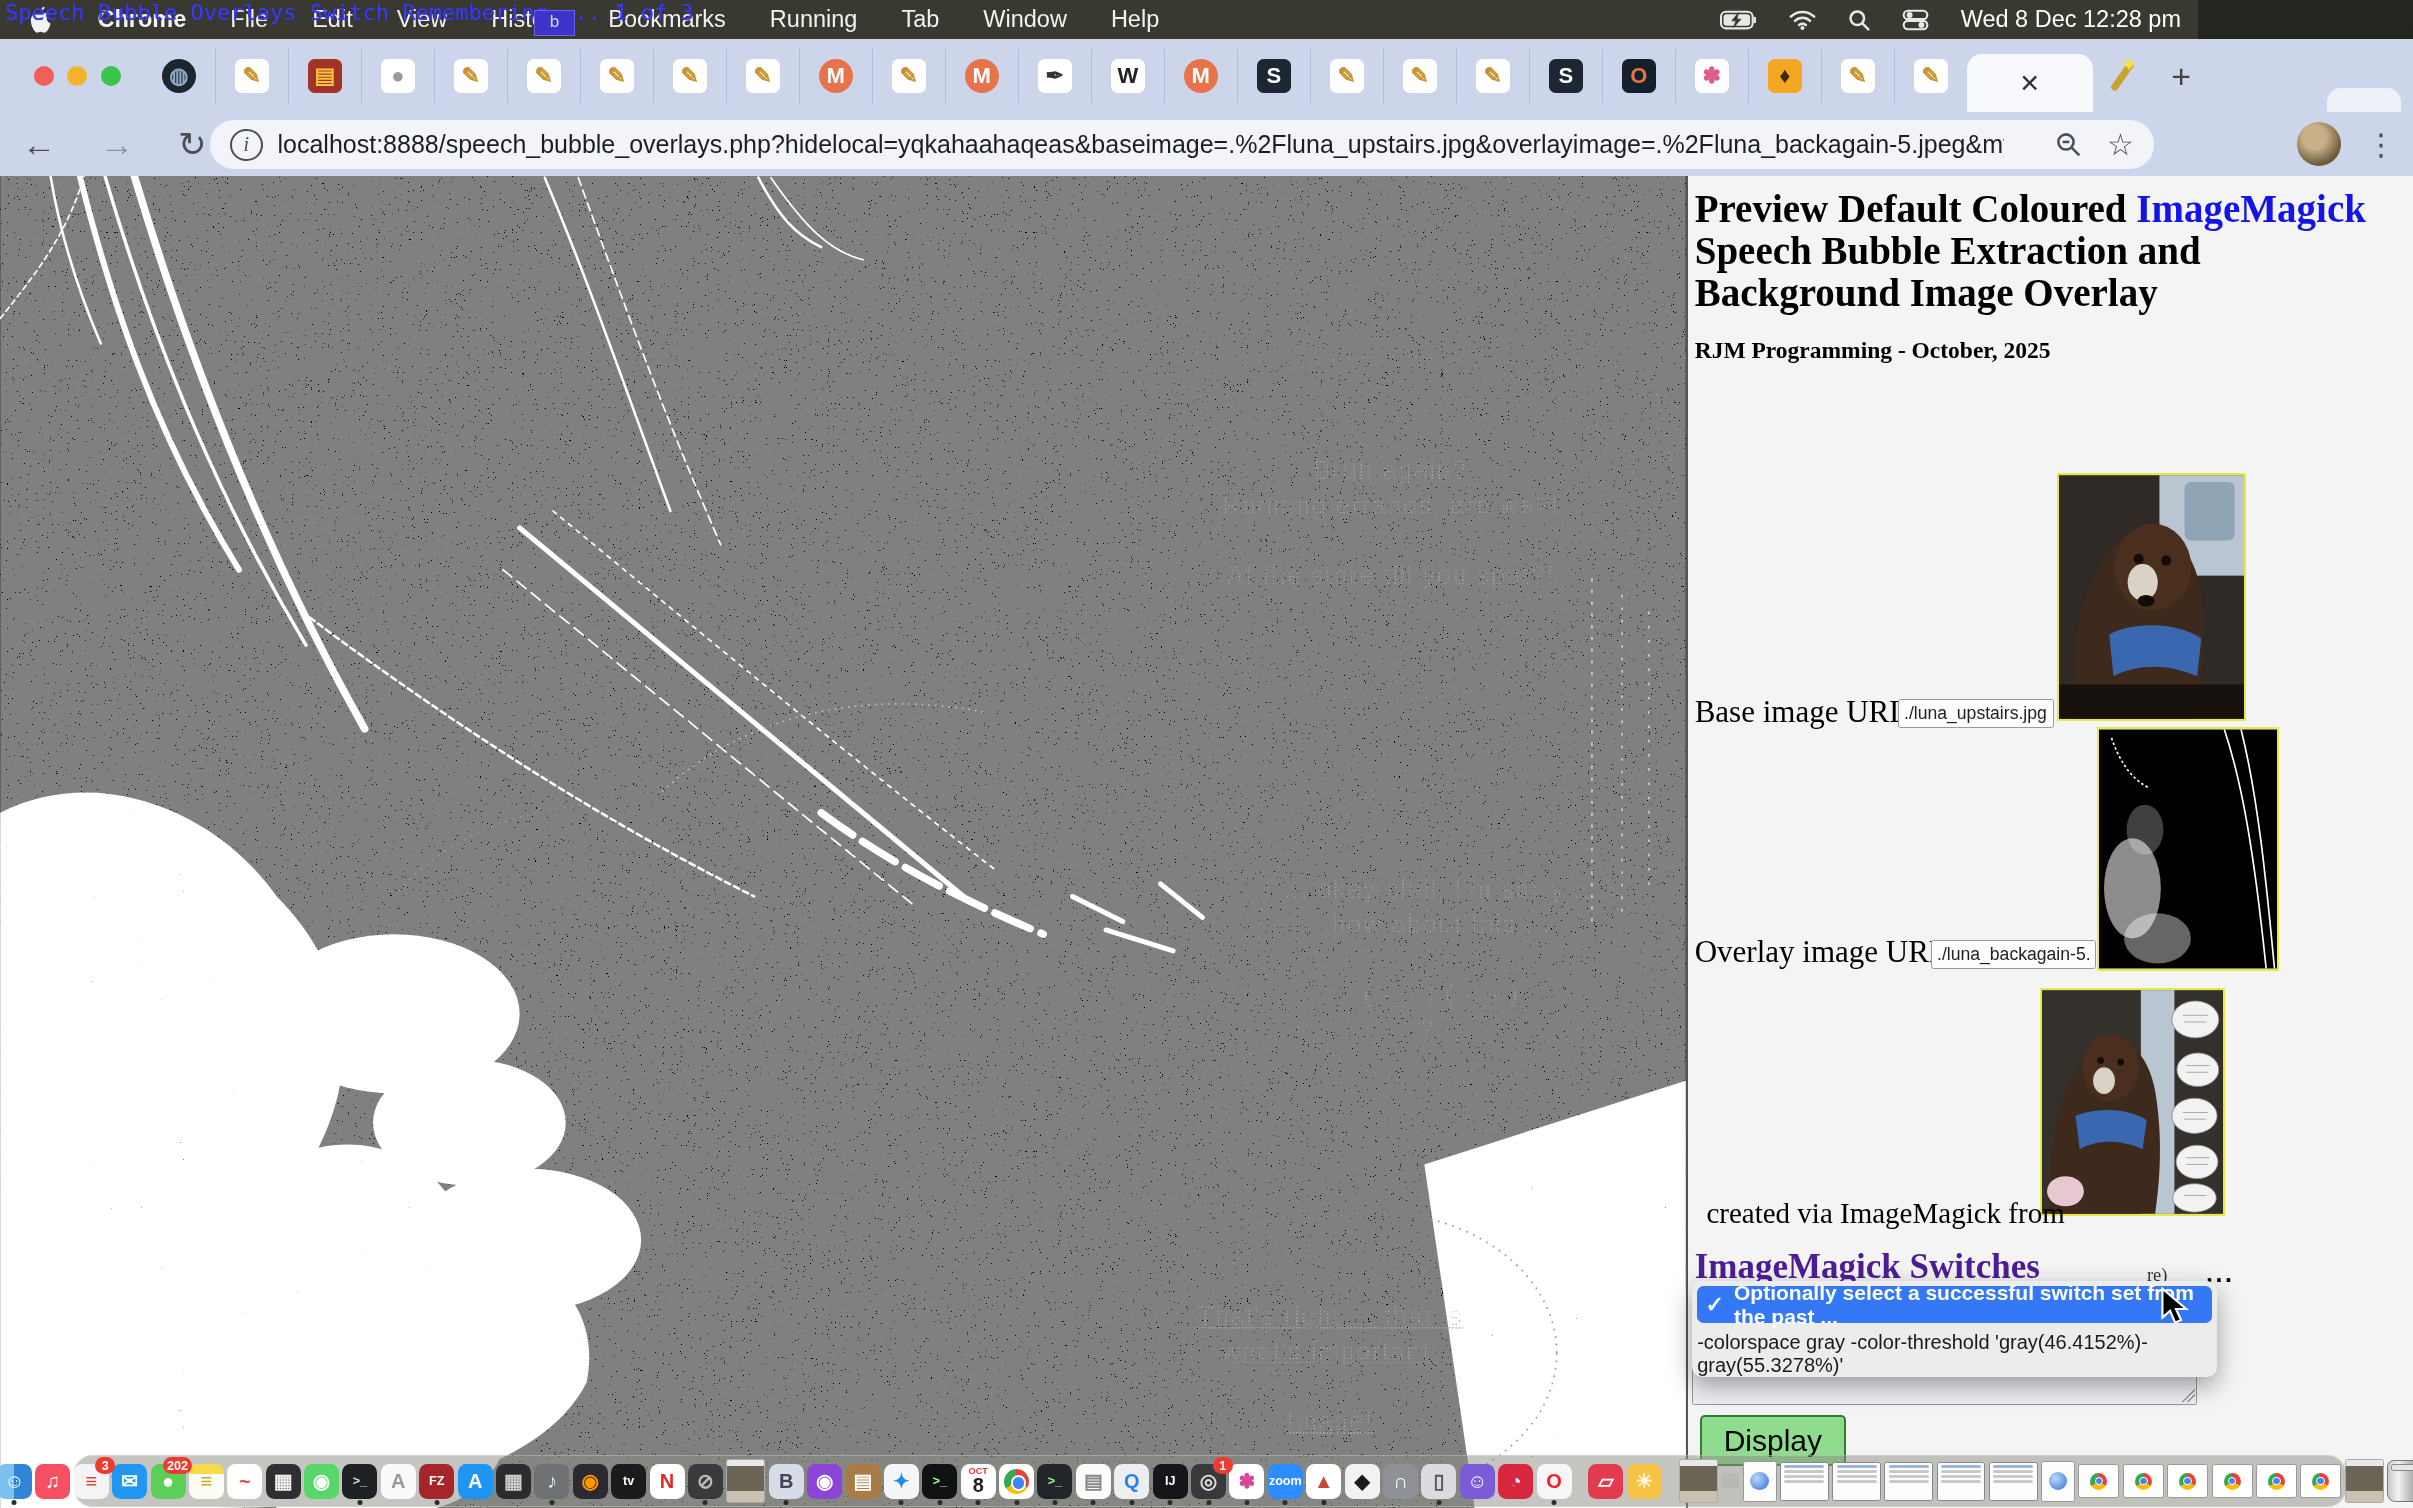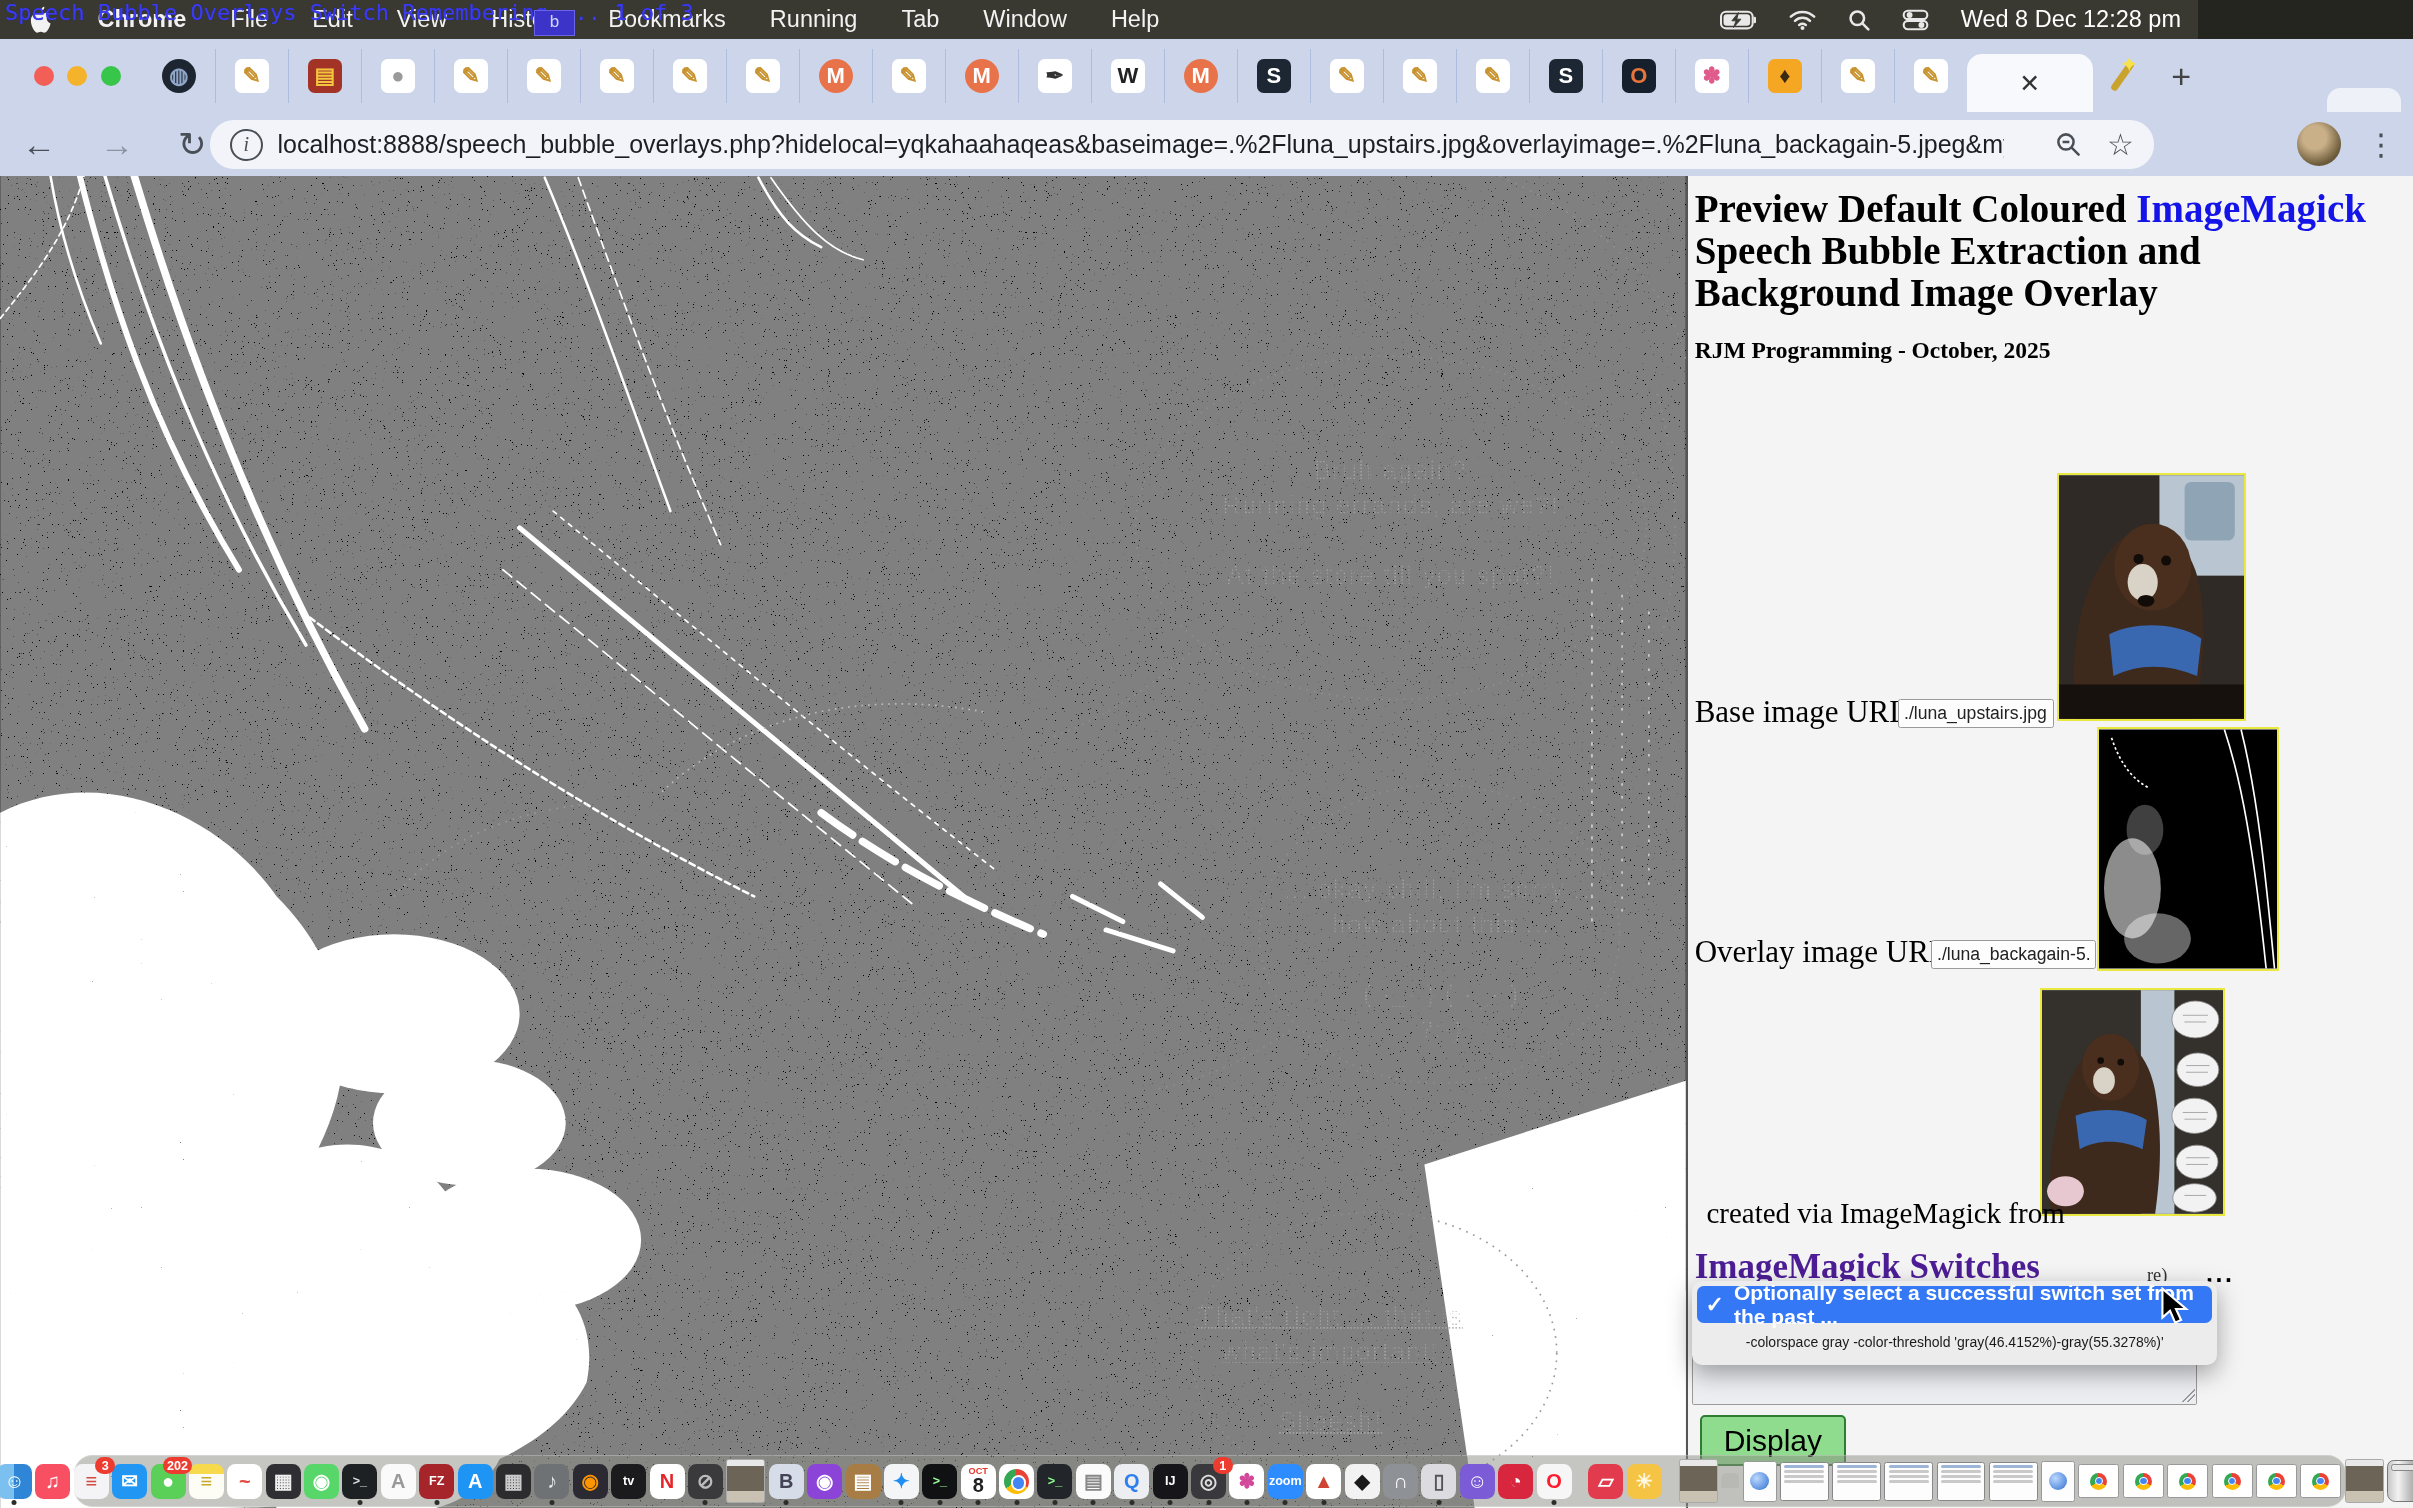--- a/index.html
+++ b/index.html
@@ -83,22 +83,22 @@
   .thumb{position:absolute;border:2.5px solid #e8e840;}
   .created{font-family:"Liberation Serif",serif;font-size:29px;color:#000;}
   .switches-h{font-family:"Liberation Serif",serif;font-weight:bold;font-size:35px;color:#4c1d95;}
   .hintfrag{font-family:"Liberation Serif",serif;font-size:18.4px;color:#333;}
   .hint-ellipsis{font-weight:bold;font-size:25px;color:#000;letter-spacing:2.5px;}
   .popup{position:absolute;width:515px;background:#ececec;border-radius:10px;
     box-shadow:0 8.4px 25px rgba(0,0,0,.35);padding:5px;z-index:20;}
   .popup .sel{background:#3478f6;color:#fff;border-radius:6.7px;height:37px;display:flex;
     align-items:center;font-size:21px;font-weight:bold;gap:10px;padding:0 8.4px;}
   .popup .check{font-size:22px;}
-  .popup .opt{color:#1a1a1a;font-size:14px;height:37px;display:flex;align-items:center;
-    justify-content:center;}
+  .popup .opt{color:#1a1a1a;font-size:20px;height:37px;display:flex;align-items:center;
+    justify-content:center;margin-top:12px;}
   .bigtextarea{position:absolute;width:503px;height:49px;background:#eceef2;border:1.7px solid #9a9a9a;
     border-radius:1.7px;}
   .resize-grip{position:absolute;right:1.7px;bottom:1.7px;width:13.4px;height:13.4px;
     background:linear-gradient(135deg,transparent 50%,#999 50%,#999 56%,transparent 56%,transparent 70%,#999 70%,#999 76%,transparent 76%);}
   .display-btn{position:absolute;background:#8fdc8f;border:2.5px solid #2e7d32;border-radius:5px;
     font-size:30px;color:#000;padding:6.7px 22px;font-family:"Liberation Sans",sans-serif;}
   .cursor{position:absolute;z-index:30;}
   
   .dock{position:absolute;left:74px;right:67px;top:1455px;height:50px;background:rgba(140,140,132,.5);
     border:0.8px solid rgba(255,255,255,.25);border-radius:18.4px;display:flex;align-items:center;
@@ -399,21 +399,21 @@
           <div>... okay chill, I'm sorry ...</div>
           <div>how about this ...</div>
           <div class="gap"></div>
           <div>( ·_· )  ( ·‿· )</div>
           <div>?:-)</div>
         </div>
       <div class="bubble-text" style="left:1146px;top:1123px;width:369px;text-decoration:underline;" id="bubble-2">
           <div>That's right ... that is</div>
           <div>what's important!</div>
           <div class="gap"></div>
-          <div>Sheesh!</div>
+          <div>Image!</div>
         </div>
     </div>
 
     <div class="right-panel">
       <div class="rp" style="left:6.7px;top:11.7px;">
         <h1 class="pagetitle"><span>Preview Default Coloured </span><a href="#">ImageMagick</a><span> Speech Bubble Extraction and Background Image Overlay</span></h1>
       </div>
       <div class="rp byline" style="left:6.7px;top:161px;">RJM Programming - October, 2025</div>
 
       <div class="thumb" style="left:369px;top:297px;width:185px;height:244px;">

